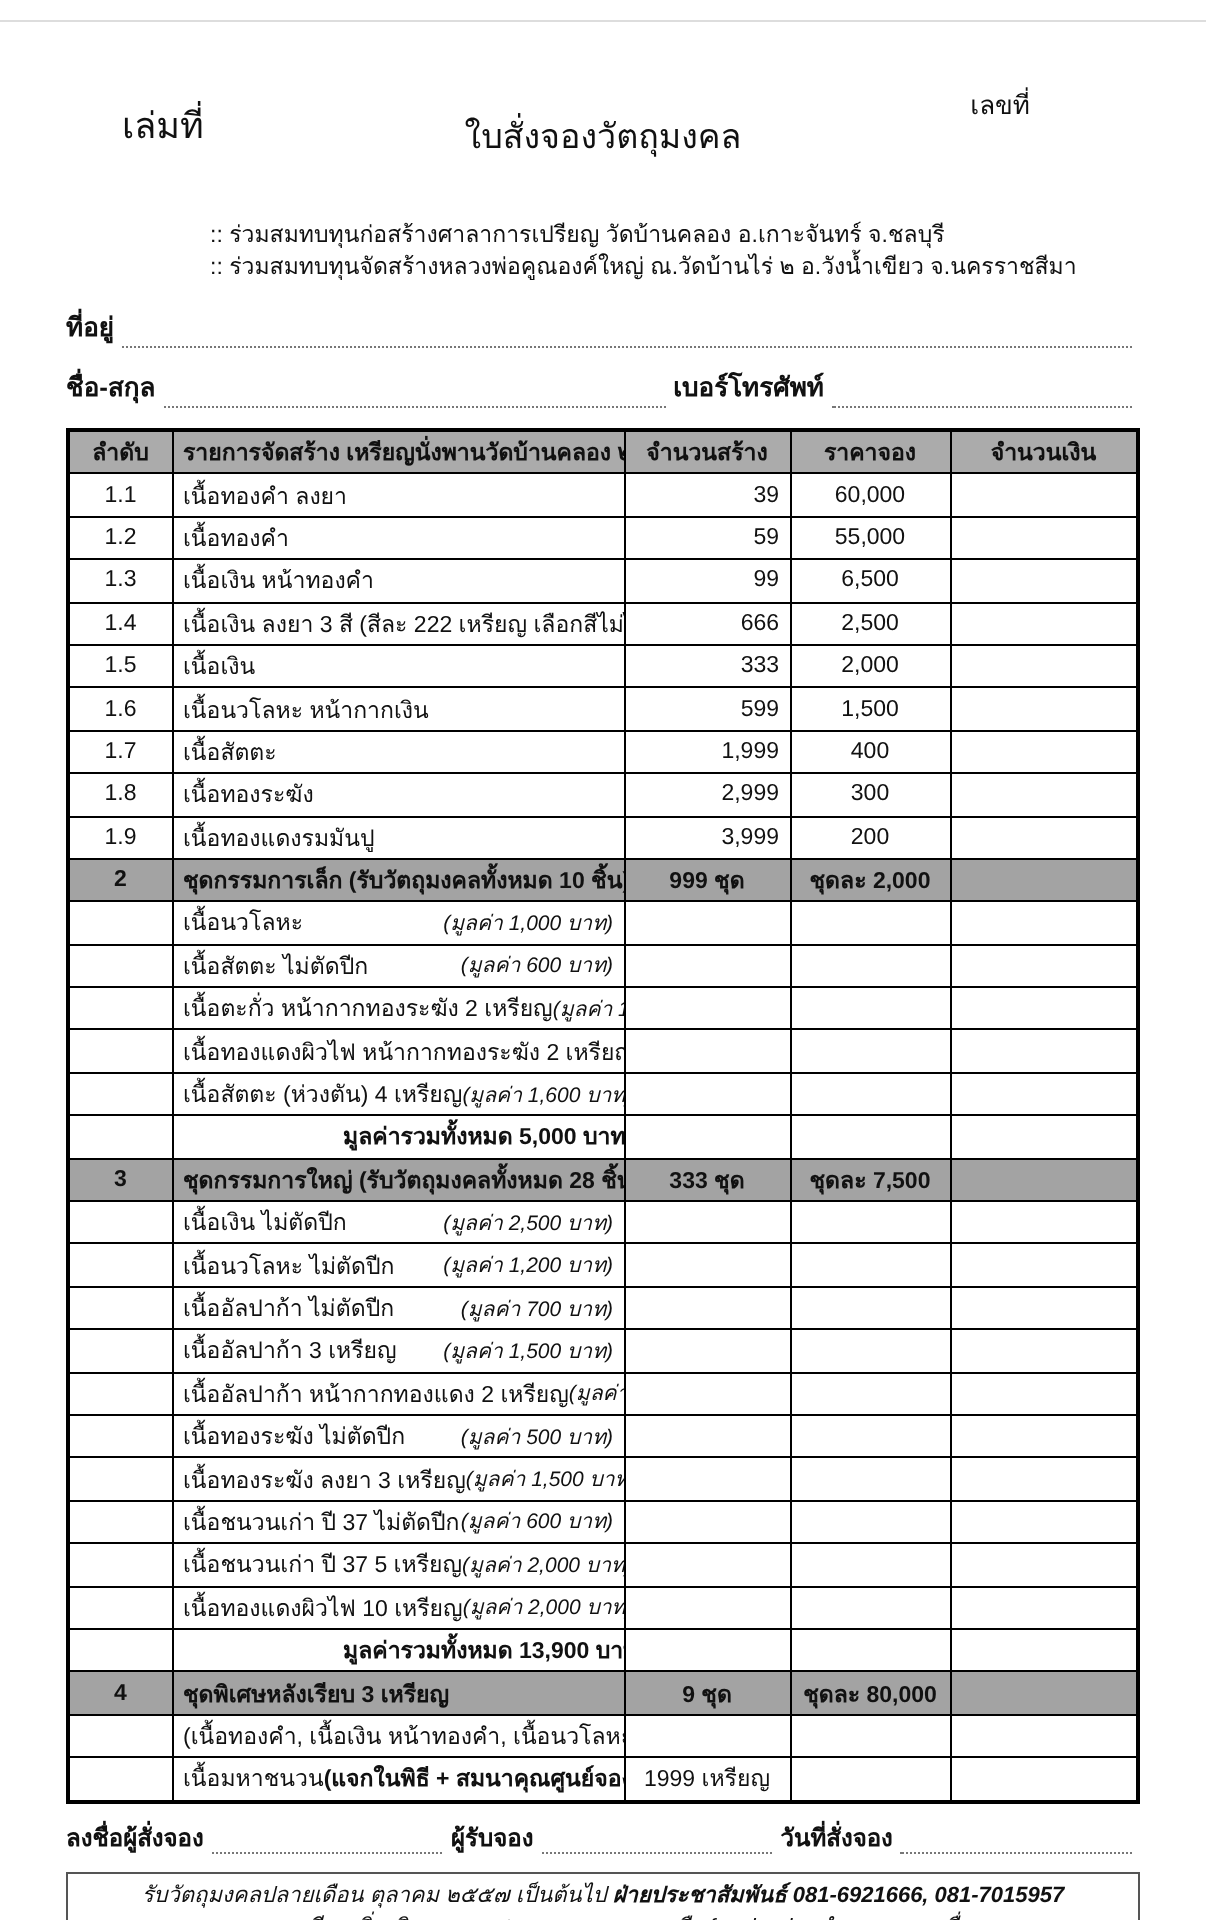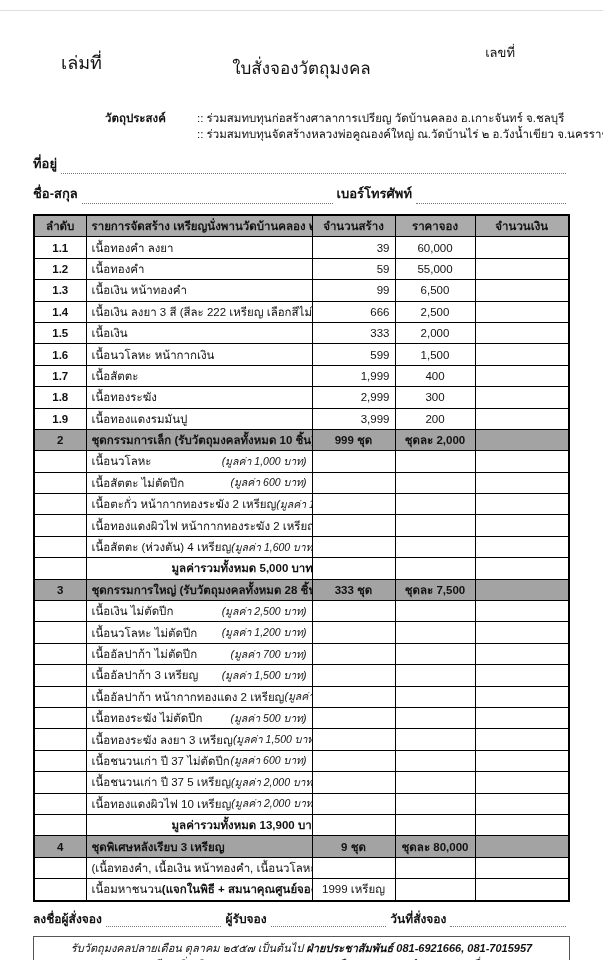--- a/index.html
+++ b/index.html
@@ -34,21 +34,21 @@
   table.order td,table.order th{
     border:1px solid #000;
     font-size:11.5px;
     padding:0 5px;
     height:20.4px;
     overflow:hidden;white-space:nowrap;
     vertical-align:middle;
   }
   table.order{border:2px solid #000;}
   th{background:#ababab;font-weight:bold;font-size:12px;text-align:center;height:26px;}
-  .c-no{text-align:center;font-weight:bold;}
+  .c-no{text-align:center;font-weight:normal;}
   .c-qty{text-align:right;padding-right:16px;}
   .c-price{text-align:center;}
   tr.r-section td{background:#a3a3a3;font-weight:bold;}
   tr.r-section .c-qty,tr.r-section .c-price{text-align:center;padding-right:5px;}
   .item-flex{display:flex;justify-content:space-between;align-items:center;}
   .note{font-style:italic;font-size:10.5px;}
   .subtotal-text{font-weight:bold;padding-left:80px;}
   .bold-seg{font-weight:bold;}
   .qty-center{text-align:center !important;padding-right:5px !important;}
   
@@ -64,21 +64,20 @@
 <body>
 
 <div class="page">
   <div class="scan-topline"></div>
 
   <div class="hdr">
     <span class="book-no">เล่มที่</span>
     <span class="doc-no">เลขที่</span>
     <div class="title">ใบสั่งจองวัตถุมงคล</div>
     <div class="purpose">
-      <span class="purpose-label">วัตถุประสงค์</span>
       <span class="purpose-lines">
         <div>:: ร่วมสมทบทุนก่อสร้างศาลาการเปรียญ วัดบ้านคลอง อ.เกาะจันทร์ จ.ชลบุรี</div>
         <div>:: ร่วมสมทบทุนจัดสร้างหลวงพ่อคูณองค์ใหญ่ ณ.วัดบ้านไร่ ๒ อ.วังน้ำเขียว จ.นครราชสีมา</div>
       </span>
     </div>
   </div>
 
   <div class="fill-row">
     <span>ที่อยู่</span>
     <span class="dotted"></span>

